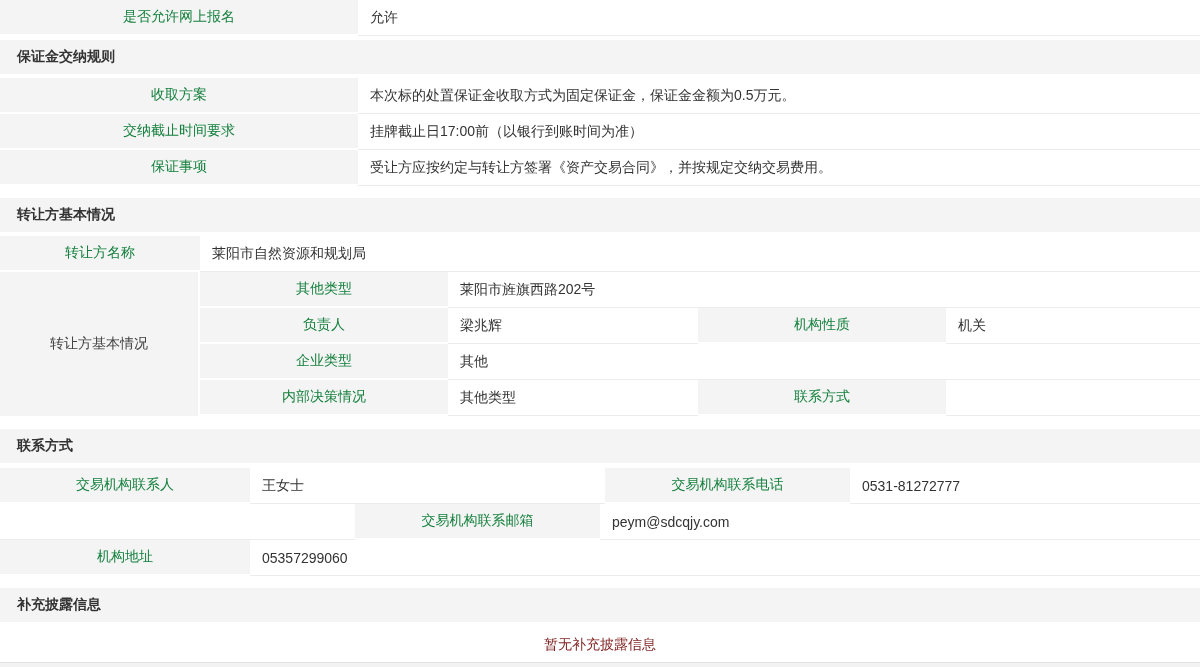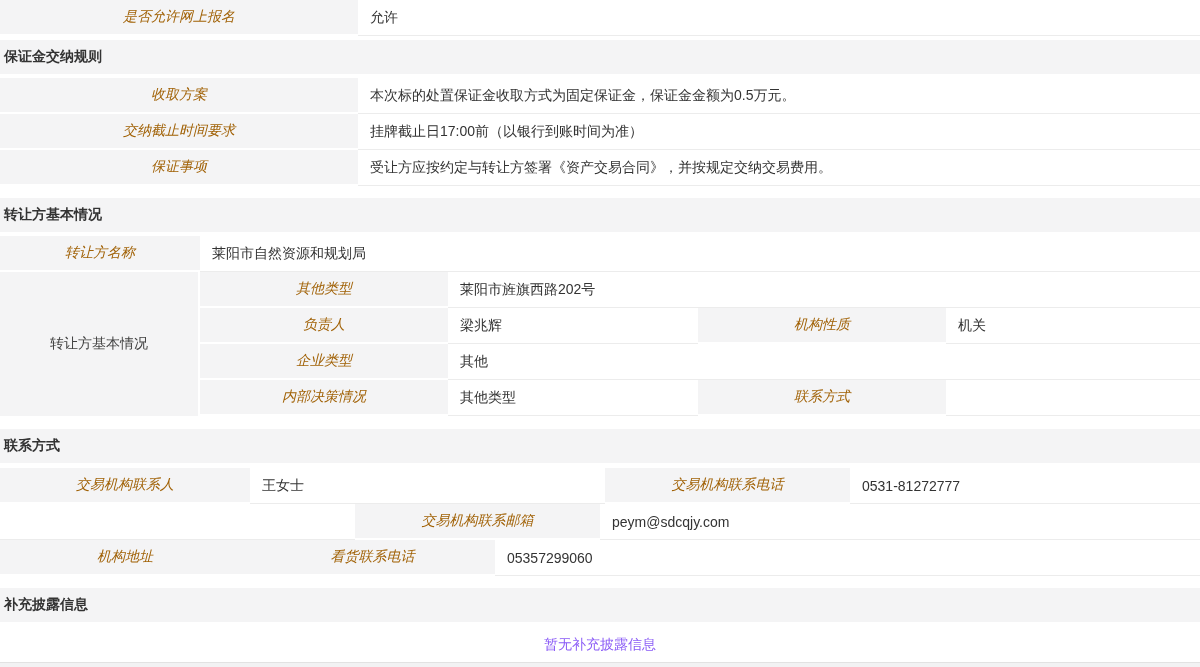--- a/index.html
+++ b/index.html
@@ -5,26 +5,26 @@
   * { margin:0; padding:0; box-sizing:border-box; }
   html,body { width:1200px; height:667px; overflow:hidden; }
   body {
     background:#ffffff;
     font-family:"Liberation Sans", sans-serif;
     font-size:14px;
     color:#333333;
   }
   .sec-header {
     height:34px; background:#f4f4f5; display:flex; align-items:center;
-    padding-left:4px; font-weight:bold; color:#333;
+    padding-left:17px; font-weight:bold; color:#333;
   }
   .row { display:flex; height:36px; }
   .lbl {
     background:#f4f4f5; display:flex; align-items:center; justify-content:center;
-    border-bottom:2px solid #ffffff; color:#a16207;font-style:italic;
+    border-bottom:2px solid #ffffff; color:#15803d;
   }
   .val {
     background:#ffffff; display:flex; align-items:center;
     padding-left:12px; border-bottom:1px solid #ececec; color:#333;
   }
   .w358 { width:358px; }
   .w200 { width:200px; }
   .w250 { width:250px; }
   .w248 { width:248px; }
   .w355 { width:355px;font-family:Liberation Mono, monospace; }
@@ -35,21 +35,21 @@
   .mt12 { margin-top:12px; }
   .mt13 { margin-top:13px; }
   .nested { display:flex; }
   .nested-outer {
     width:200px; background:#f4f4f5; border-right:2px solid #ffffff;
     display:flex; align-items:center; justify-content:center; color:#404040;
   }
   .nested-rows { flex:1; display:flex; flex-direction:column; }
   .empty-row {
     height:35px; background:#ffffff; display:flex;
-    align-items:center; justify-content:center; color:#8b5cf6;
+    align-items:center; justify-content:center; color:#7f1d1d;
   }
   .bottom-strip { height:5px; background:#f2f2f3; border-top:1px solid #e2e2e2; }
 </style>
 </head>
 <body>
 
 <div class="row">
   <div class="lbl w358">是否允许网上报名</div>
   <div class="val flex1">允许</div>
 </div>
@@ -113,20 +113,19 @@
     <div class="lbl w245">交易机构联系电话</div>
     <div class="val flex1">0531-81272777</div>
   </div>
   <div class="row">
     <div class="val w355"></div>
     <div class="lbl w245">交易机构联系邮箱</div>
     <div class="val flex1">peym@sdcqjy.com</div>
   </div>
   <div class="row">
     <div class="lbl w250">机构地址</div>
-    <div class="lbl w245">看货联系电话</div>
     <div class="val flex1">05357299060</div>
   </div>
 </div>
 
 <div class="sec-header mt12">补充披露信息</div>
 <div class="empty-row mt5">暂无补充披露信息</div>
 <div class="bottom-strip"></div>
 
 </body></html>

